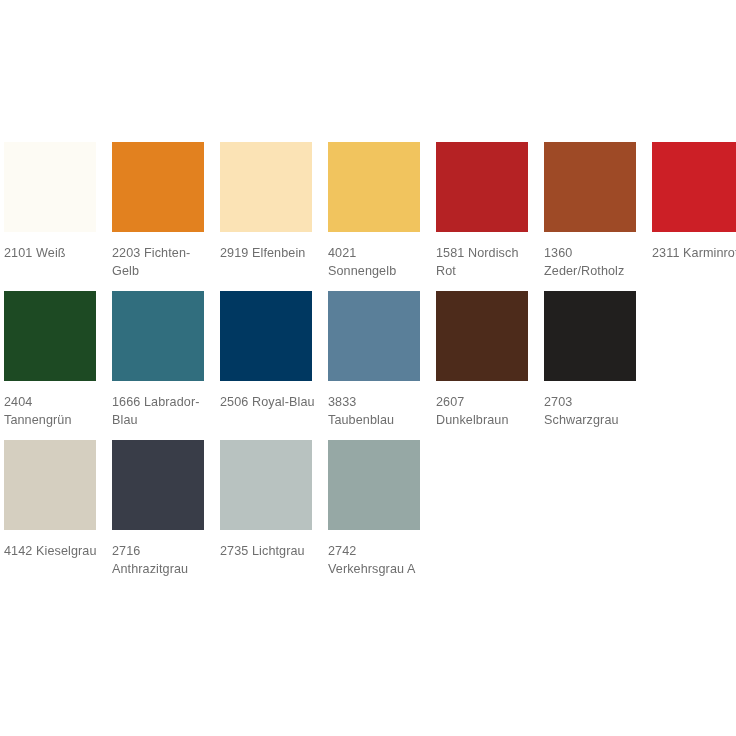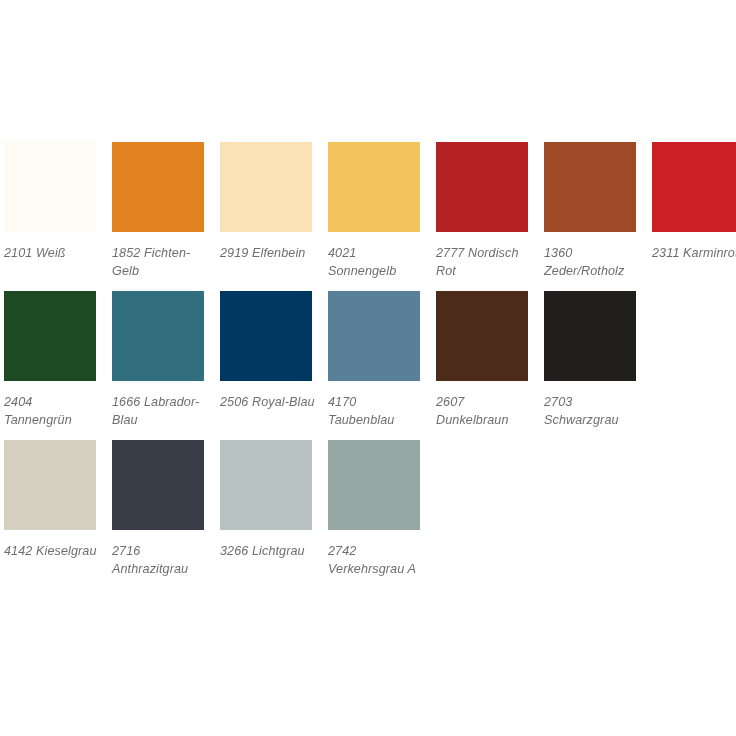--- a/index.html
+++ b/index.html
@@ -29,21 +29,20 @@
     align-items: flex-start;
     margin-bottom: 11px;
   }
 
   .swatch-cell {
     width: 92px;
     margin-right: 16px;
     display: flex;
     flex-direction: column;
     align-items: flex-start;
-    font-style: italic;
   }
 
   .swatch-chip {
     width: 92px;
     height: 90px;
     display: block;
   }
 
   .swatch-label {
     margin-top: 12px;
@@ -62,33 +61,33 @@
 
 <div id="palette-page">
   <div id="rows-container">
       <div class="swatch-row">
         <div class="swatch-cell">
           <div class="swatch-chip" style="background-color: rgb(253, 251, 244);"></div>
           <div class="swatch-label">2101 Weiß</div>
         </div>
         <div class="swatch-cell">
           <div class="swatch-chip" style="background-color: rgb(226, 129, 31);"></div>
-          <div class="swatch-label">1852 Fichten-Gelb</div>
+          <div class="swatch-label">2203 Fichten-Gelb</div>
         </div>
         <div class="swatch-cell">
           <div class="swatch-chip" style="background-color: rgb(251, 227, 181);"></div>
           <div class="swatch-label">2919 Elfenbein</div>
         </div>
         <div class="swatch-cell">
           <div class="swatch-chip" style="background-color: rgb(241, 196, 94);"></div>
           <div class="swatch-label">4021 Sonnengelb</div>
         </div>
         <div class="swatch-cell">
           <div class="swatch-chip" style="background-color: rgb(181, 34, 36);"></div>
-          <div class="swatch-label">2777 Nordisch Rot</div>
+          <div class="swatch-label">1581 Nordisch Rot</div>
         </div>
         <div class="swatch-cell">
           <div class="swatch-chip" style="background-color: rgb(158, 74, 38);"></div>
           <div class="swatch-label">1360 Zeder/Rotholz</div>
         </div>
         <div class="swatch-cell">
           <div class="swatch-chip" style="background-color: rgb(204, 31, 38);"></div>
           <div class="swatch-label">2311 Karminrot</div>
         </div>
       </div>
@@ -100,21 +99,21 @@
         <div class="swatch-cell">
           <div class="swatch-chip" style="background-color: rgb(49, 110, 126);"></div>
           <div class="swatch-label">1666 Labrador-Blau</div>
         </div>
         <div class="swatch-cell">
           <div class="swatch-chip" style="background-color: rgb(0, 56, 97);"></div>
           <div class="swatch-label">2506 Royal-Blau</div>
         </div>
         <div class="swatch-cell">
           <div class="swatch-chip" style="background-color: rgb(90, 127, 153);"></div>
-          <div class="swatch-label">4170 Taubenblau</div>
+          <div class="swatch-label">3833 Taubenblau</div>
         </div>
         <div class="swatch-cell">
           <div class="swatch-chip" style="background-color: rgb(77, 43, 27);"></div>
           <div class="swatch-label">2607 Dunkelbraun</div>
         </div>
         <div class="swatch-cell">
           <div class="swatch-chip" style="background-color: rgb(33, 31, 30);"></div>
           <div class="swatch-label">2703 Schwarzgrau</div>
         </div>
       </div>
@@ -122,21 +121,21 @@
         <div class="swatch-cell">
           <div class="swatch-chip" style="background-color: rgb(213, 207, 192);"></div>
           <div class="swatch-label">4142 Kieselgrau</div>
         </div>
         <div class="swatch-cell">
           <div class="swatch-chip" style="background-color: rgb(57, 61, 72);"></div>
           <div class="swatch-label">2716 Anthrazitgrau</div>
         </div>
         <div class="swatch-cell">
           <div class="swatch-chip" style="background-color: rgb(184, 194, 192);"></div>
-          <div class="swatch-label">3266 Lichtgrau</div>
+          <div class="swatch-label">2735 Lichtgrau</div>
         </div>
         <div class="swatch-cell">
           <div class="swatch-chip" style="background-color: rgb(150, 168, 165);"></div>
           <div class="swatch-label">2742 Verkehrsgrau A</div>
         </div>
       </div>
     </div>
 </div>
 
 </body></html>

